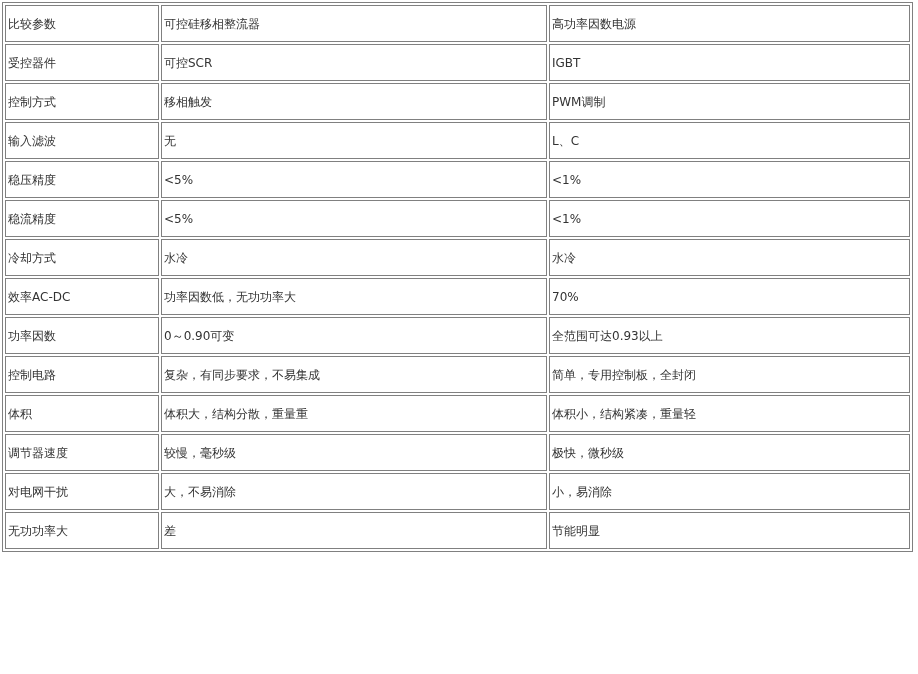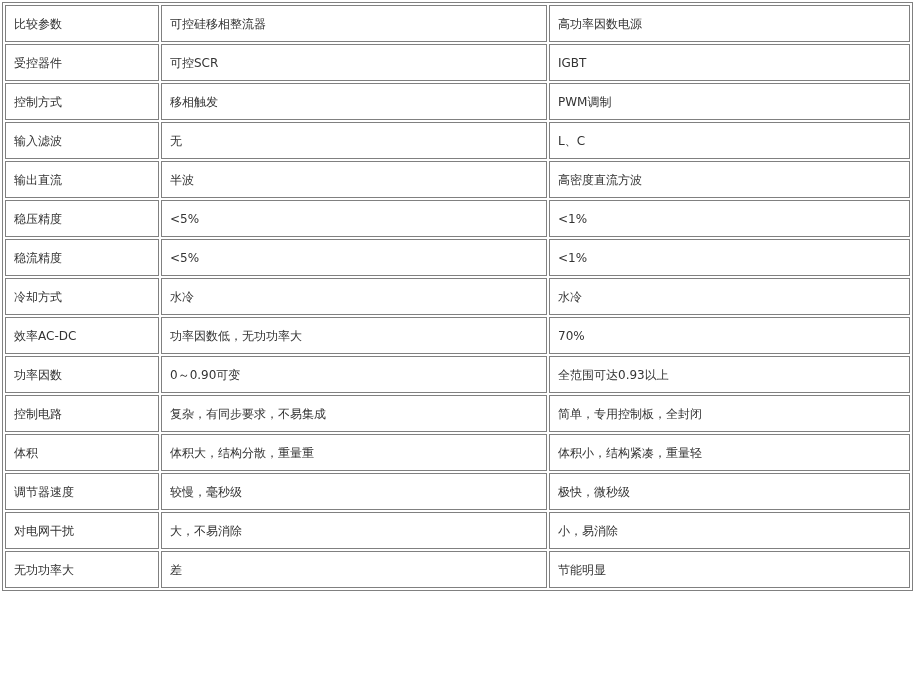--- a/index.html
+++ b/index.html
@@ -19,21 +19,21 @@
     border-spacing: 2px;
     border: 1px solid #808080;
     width: 909px;
     table-layout: fixed;
     background: #ffffff;
   }
   table.compare td {
     border: 1px solid #808080;
     box-sizing: border-box;
     height: 37px;
-    padding: 1px 2px 1px 8px;
+    padding: 1px 2px 1px 2px;
     font-size: 12px;
     line-height: 14px;
     color: #333333;
     vertical-align: middle;
     text-align: left;
     background: #ffffff;
     overflow: hidden;
     white-space: nowrap;
   }
   col.c-param { width: 154px; }
@@ -62,25 +62,20 @@
     </tr>
     <tr>
       <td>控制方式</td>
       <td>移相触发</td>
       <td>PWM调制</td>
     </tr>
     <tr>
       <td>输入滤波</td>
       <td>无</td>
       <td>L、C</td>
-    </tr>
-    <tr>
-      <td>输出直流</td>
-      <td>半波</td>
-      <td>高密度直流方波</td>
     </tr>
     <tr>
       <td>稳压精度</td>
       <td>&lt;5%</td>
       <td>&lt;1%</td>
     </tr>
     <tr>
       <td>稳流精度</td>
       <td>&lt;5%</td>
       <td>&lt;1%</td>

